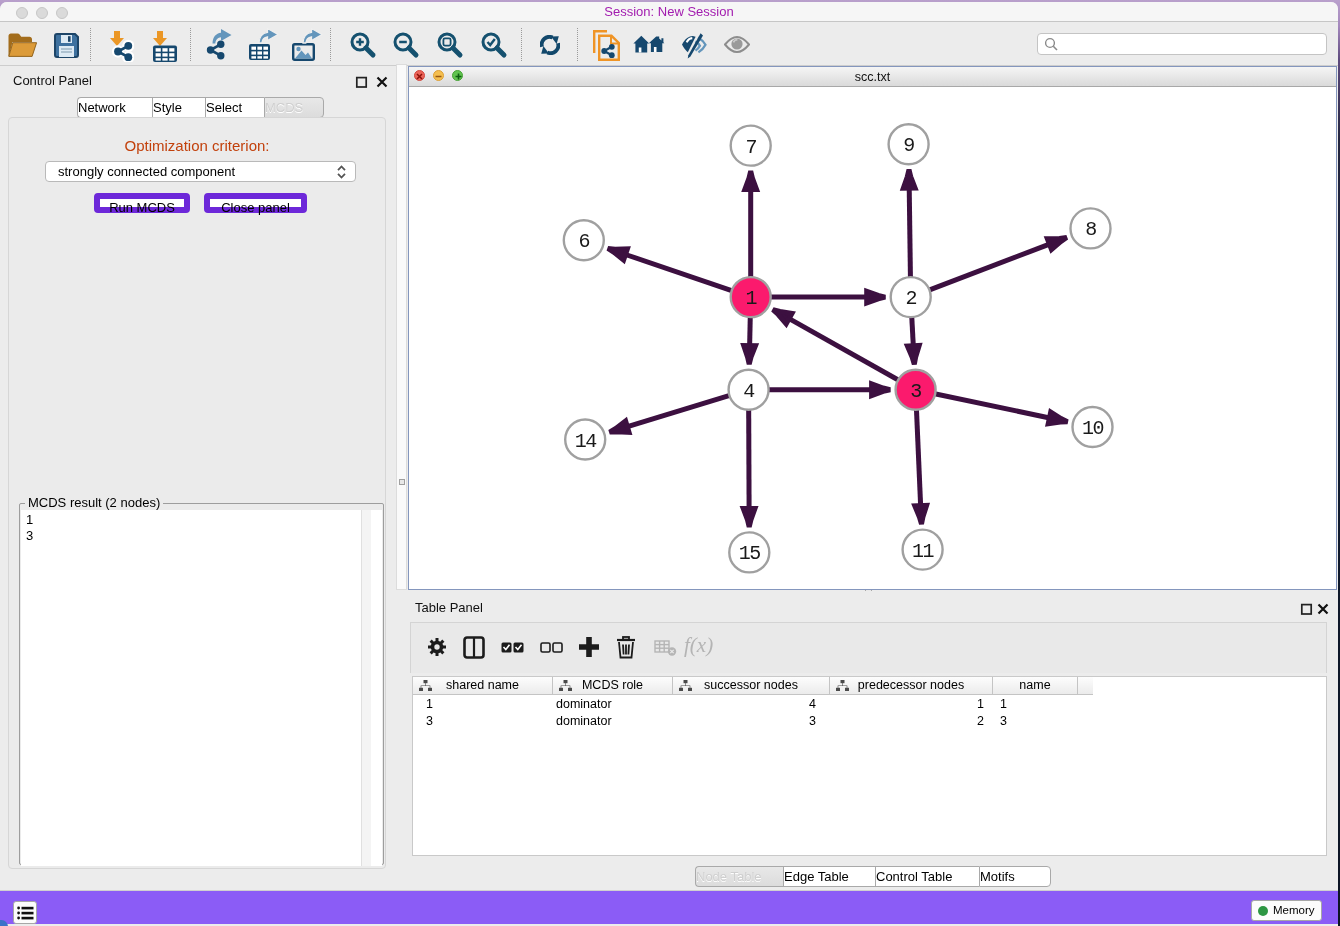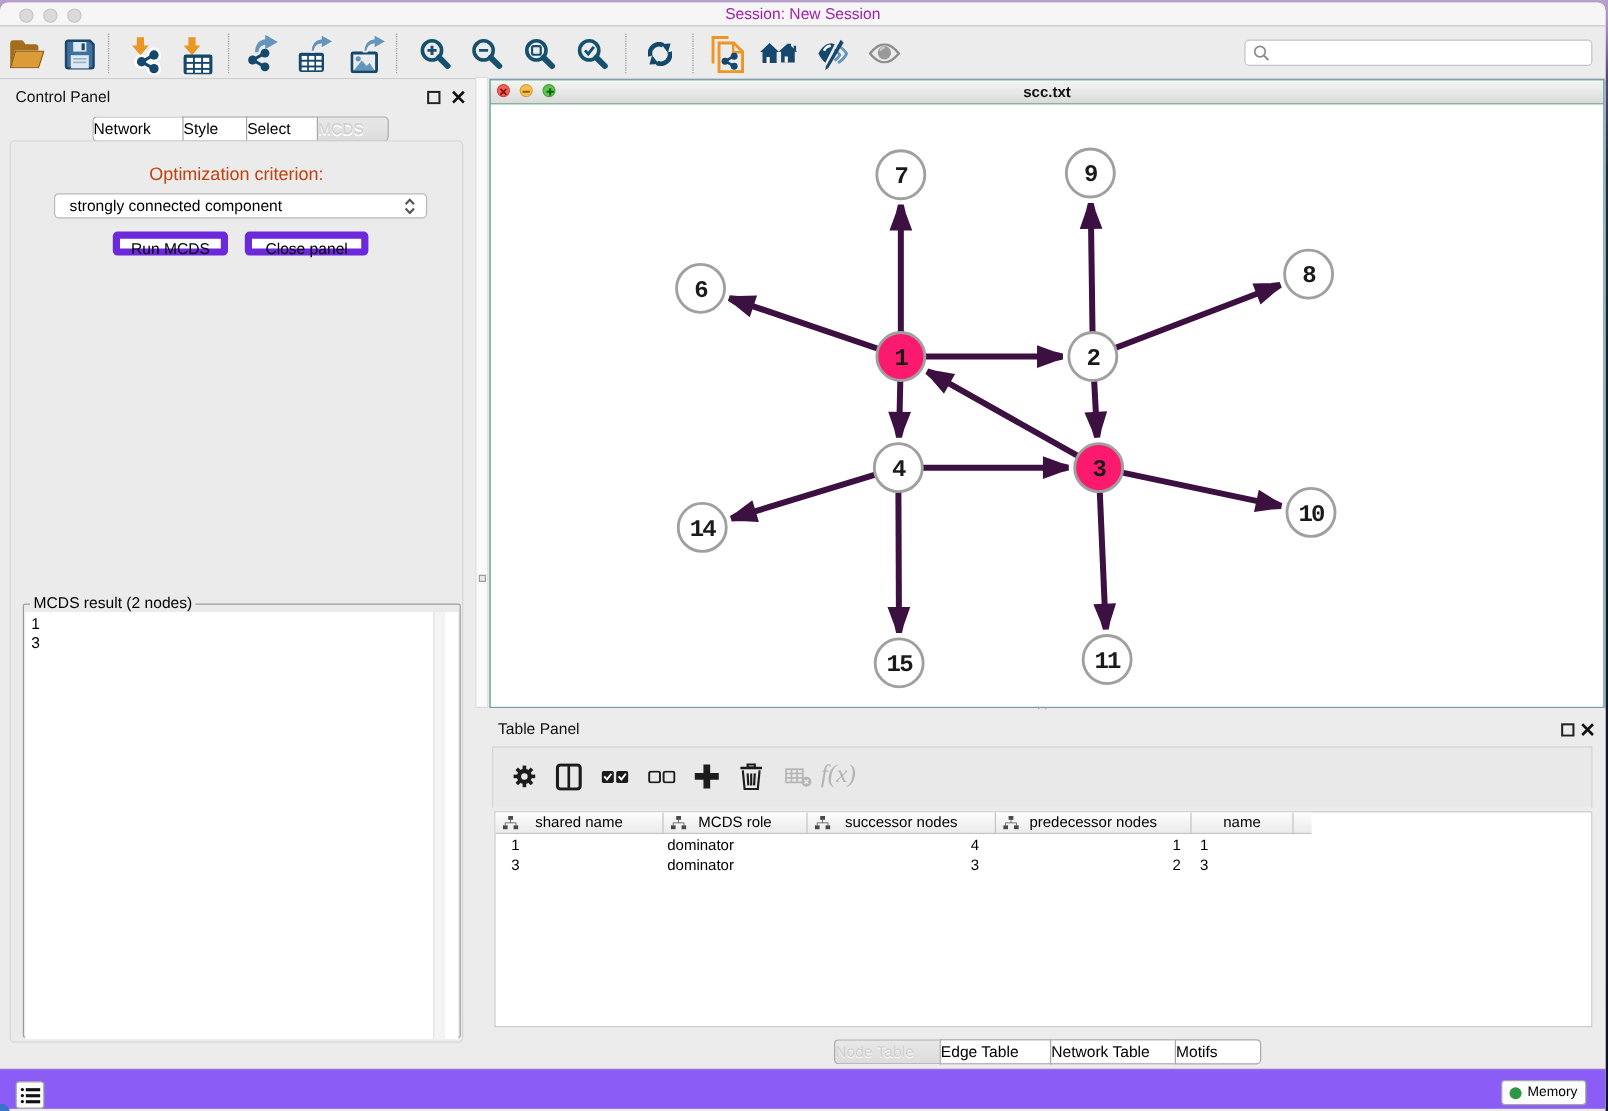--- a/index.html
+++ b/index.html
@@ -39,21 +39,21 @@
 .mcdsgroup { position:absolute; left:10px; top:385px; width:365px; height:362px; border:1px solid #9d9d9d; border-radius:2px; }
 .mcdslegend { position:absolute; left:5px; top:-9px; background:#ebebeb; padding:0 3px; font-size:13px; color:#000; }
 .mcdstext { position:absolute; left:1px; top:6px; width:361px; height:356px; background:#fff; font-size:13px; color:#000; padding:2px 0 0 5px; line-height:16px; }
 .mcdssb { position:absolute; right:12px; top:6px; width:10px; height:356px; background:#f4f4f4; border-left:1px solid #e0e0e0; }
 
 
 .vdiv { position:absolute; left:396px; top:62px; width:11px; height:526px; background:#fafafa; border:1px solid #dcdcdc; }
 .vdivdot { position:absolute; left:2px; top:414px; width:6px; height:6px; background:#e8e8e8; border:1px solid #9f9f9f; }
 
 
-.netwin { position:absolute; left:408px; top:64px; width:929px; height:524px; border:1px solid #8496bd; background:#22c55e;font-weight:bold; }
+.netwin { position:absolute; left:408px; top:64px; width:929px; height:524px; border:1px solid #8496bd; background:#5eead4; }
 .nettb { position:absolute; left:0; top:0; width:100%; height:20px; background:linear-gradient(180deg,#f5f5f5,#dadada); border-bottom:1px solid #a8a8a8; }
 .nettitle { position:absolute; top:2.5px; width:100%; text-align:center; font-size:12.5px; color:#111; }
 .mtl { position:absolute; top:3px; width:11px; height:11px; border-radius:50%; }
 .canvas { position:absolute; left:0; top:20px; width:927px; height:502px; background:#fff; overflow:hidden; }
 .canvas svg { display:block; }
 
 
 .tpanel { position:absolute; left:396px; top:589px; width:942px; height:299px; background:#ececec; }
 .tptool { position:absolute; left:14px; top:31px; width:917px; height:51px; background:#e9e9e9; border:1px solid #d4d4d4; border-bottom:none; }
 .tbltop { position:absolute; left:16px; top:85px; width:915px; height:180px; background:#fff; border:1px solid #c9c9c9; }
@@ -473,21 +473,21 @@
           <span style="position:absolute;left:13px">3</span>
           <span style="position:absolute;left:143px">dominator</span>
           <span style="position:absolute;left:340px;width:63px;text-align:right">3</span>
           <span style="position:absolute;left:500px;width:71px;text-align:right">2</span>
           <span style="position:absolute;left:587px">3</span>
         </div>
     </div>
     <div class="btabs">
       <div class="tab sel first" style="width:88px;padding:0">Node Table</div>
         <div class="tab" style="width:92px;padding:0">Edge Table</div>
-        <div class="tab" style="width:104px;padding:0">Network Table</div>
+        <div class="tab" style="width:104px;padding:0">Control Table</div>
         <div class="tab last" style="width:72px;padding:0">Motifs</div>
     </div>
   </div>
 
   <div class="statusbar">
     <div class="lsbtn">
         <svg width="17" height="15" viewBox="0 0 17 15" style="position:absolute;left:3px;top:4px">
           <circle cx="1.6" cy="2" r="1.4" fill="#111"></circle>
           <circle cx="1.6" cy="7" r="1.4" fill="#111"></circle>
           <circle cx="1.6" cy="12" r="1.4" fill="#111"></circle>

